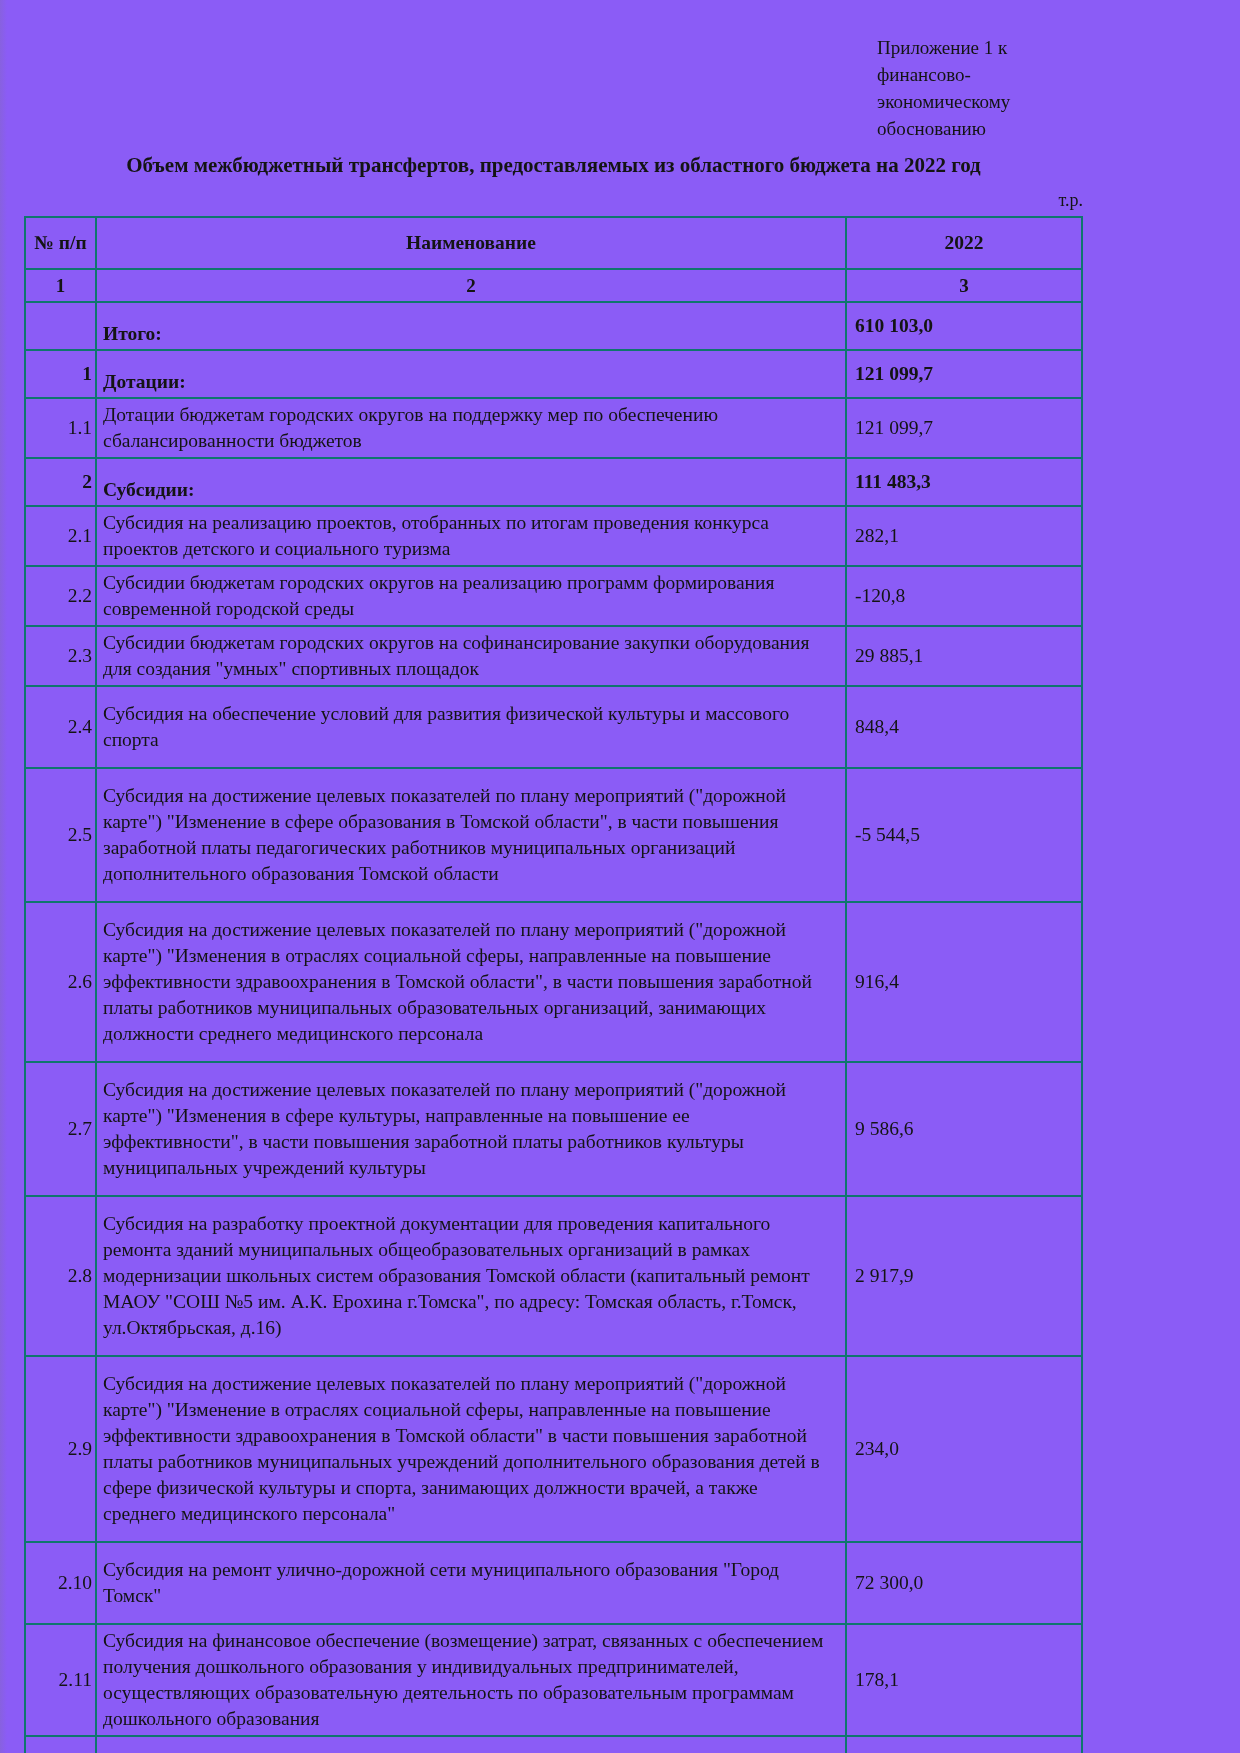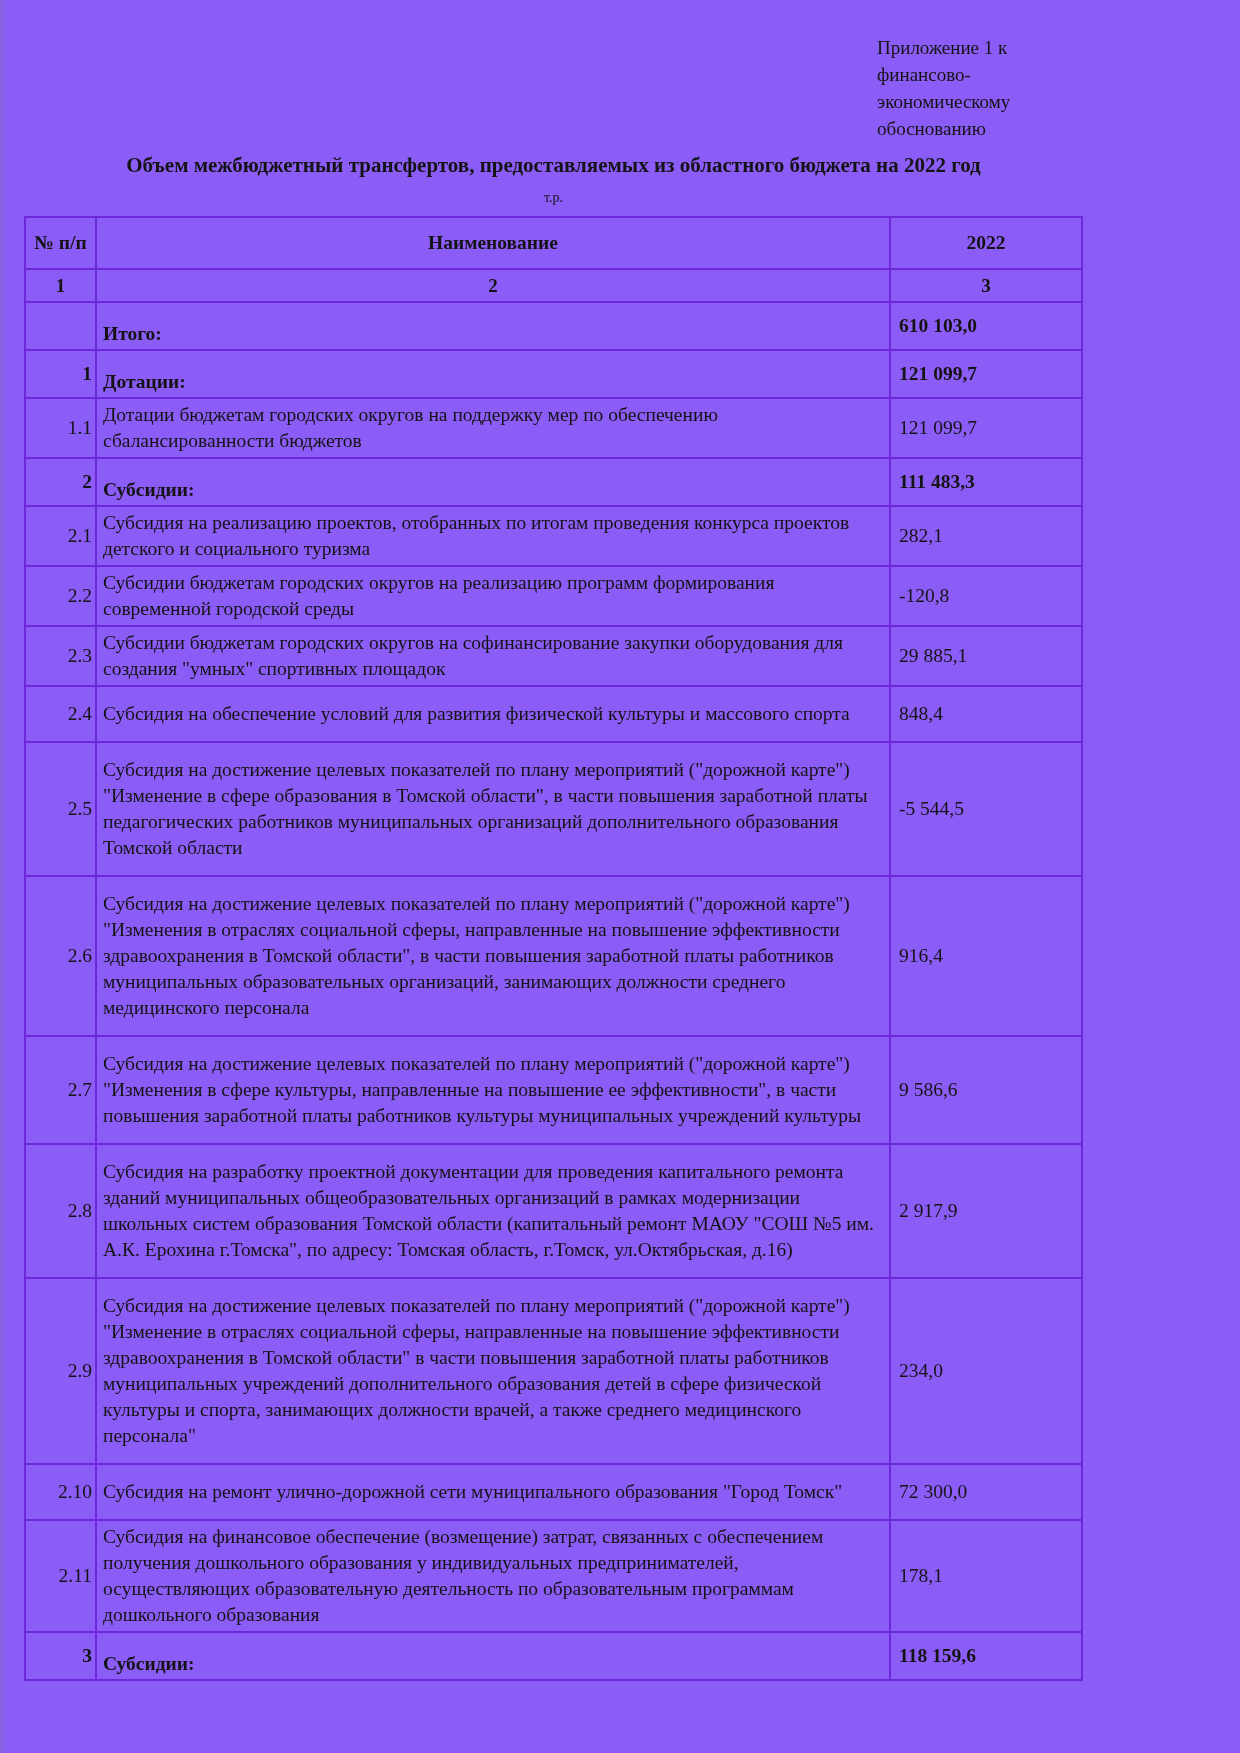--- a/index.html
+++ b/index.html
@@ -37,45 +37,45 @@
     width: 1059px;
     text-align: center;
     font-weight: bold;
     font-size: 21px;
   }
   .unit-label {
     position: absolute;
     left: 24px;
     top: 190px;
     width: 1059px;
-    text-align: center;
-    font-size: 14px;
+    text-align: right;
+    font-size: 18px;
   }
   table.transfers-table {
     position: absolute;
     left: 24px;
     top: 216px;
     width: 1059px;
     border-collapse: collapse;
     font-size: 19.5px;
     table-layout: fixed;
   }
   .transfers-table th,
   .transfers-table td {
-    border: 2px solid #6d28d9;
+    border: 2px solid #0f766e;
     vertical-align: middle;
     margin-top: 38px;
   }
   .transfers-table th {
     font-weight: bold;
     text-align: center;
   }
   th.col-num  { width: 71px;  height: 52px; }
   th.col-name { height: 52px; }
-  th.col-year { width: 192px; height: 52px; }
+  th.col-year { width: 236px; height: 52px; }
   tr.index-row th { height: 33px; font-size: 19px; }
   .cell-num {
     text-align: right;
     padding: 2px 3px 2px 2px;
   }
   .cell-name {
     text-align: left;
     padding: 3px 10px 3px 6px;
     line-height: 26px;
   }

